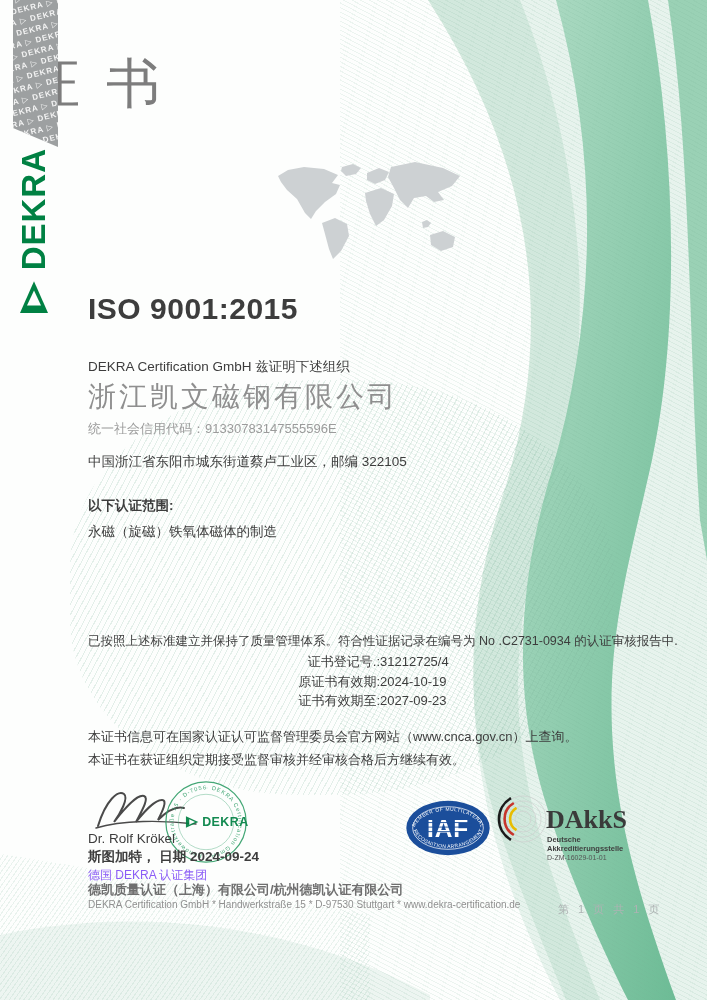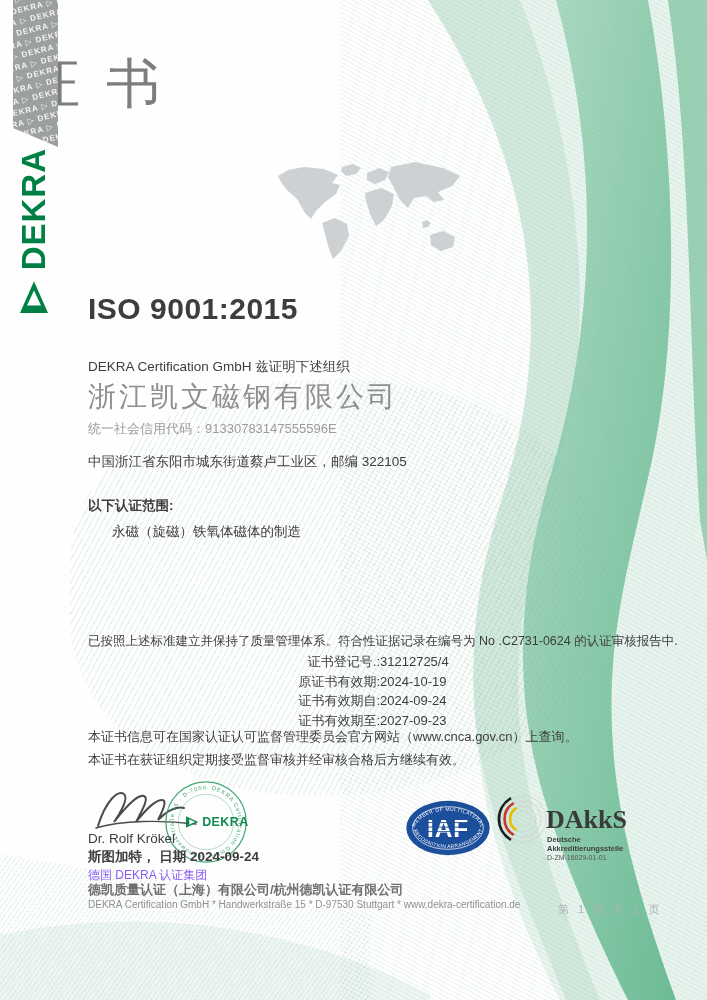--- a/index.html
+++ b/index.html
@@ -40,21 +40,21 @@
   
   .map{left:272px;top:160px;z-index:1;}
   
   .t{z-index:3;white-space:nowrap;}
   .iso{left:88px;top:292px;font-size:30px;font-weight:bold;color:#3d3d3d;letter-spacing:.5px;}
   .intro{left:88px;top:358px;font-size:13.5px;}
   .company{left:88px;top:378px;font-size:28px;color:#8f8f8f;letter-spacing:3px;}
   .credit{left:88px;top:420px;font-size:13px;color:#9b9b9b;}
   .addr{left:88px;top:453px;font-size:13.5px;text-align:center;}
   .scope-h{left:88px;top:497px;font-size:13.5px;font-weight:bold;}
-  .scope-t{left:88px;top:523px;font-size:13.5px;margin-left:24px;}
+  .scope-t{left:88px;top:523px;font-size:13.5px;}
   .statement{left:88px;top:633px;font-size:12.5px;}
   .details{left:88px;top:652px;font-size:13px;line-height:19.5px;}
   .details .lbl{display:inline-block;width:292px;text-align:right;}
   .notes{left:88px;top:726px;font-size:13px;line-height:22.5px;}
   
   .sig{left:92px;top:786px;z-index:3;}
   .seal{left:163px;top:779px;z-index:4;opacity:.92;}
   .signer{left:88px;top:831px;font-size:13.5px;z-index:5;}
   .placedate{left:88px;top:848px;font-size:13.5px;font-weight:bold;z-index:5;}
   .org1{left:88px;top:867px;font-size:12px;color:#8b5cf6;z-index:5;text-align:center;}
@@ -132,30 +132,27 @@
   </svg>
 
   <div class="abs t iso">ISO 9001:2015</div>
   <div class="abs t intro">DEKRA Certification GmbH 兹证明下述组织</div>
   <div class="abs t company">浙江凯文磁钢有限公司</div>
   <div class="abs t credit">统一社会信用代码：91330783147555596E</div>
   <div class="abs t addr">中国浙江省东阳市城东街道蔡卢工业区，邮编 322105</div>
   <div class="abs t scope-h">以下认证范围:</div>
   <div class="abs t scope-t">永磁（旋磁）铁氧体磁体的制造</div>
 
-  <div class="abs t statement">已按照上述标准建立并保持了质量管理体系。符合性证据记录在编号为 No .C2731-0624 的认证审核报告中.</div>
+  <div class="abs t statement">已按照上述标准建立并保持了质量管理体系。符合性证据记录在编号为 No .C2731-0934 的认证审核报告中.</div>
   <div class="abs t details">
     <div>
       <span class="lbl">证书登记号.:</span><span>31212725/4</span>
     </div>
     <div>
       <span class="lbl">原证书有效期:</span><span>2024-10-19</span>
-    </div>
-    <div>
-      <span class="lbl">证书有效期自:</span><span>2024-09-24</span>
     </div>
     <div>
       <span class="lbl">证书有效期至:</span><span>2027-09-23</span>
     </div>
   </div>
   <div class="abs t notes">
     <div>本证书信息可在国家认证认可监督管理委员会官方网站（www.cnca.gov.cn）上查询。</div>
     <div>本证书在获证组织定期接受监督审核并经审核合格后方继续有效。</div>
   </div>
 

